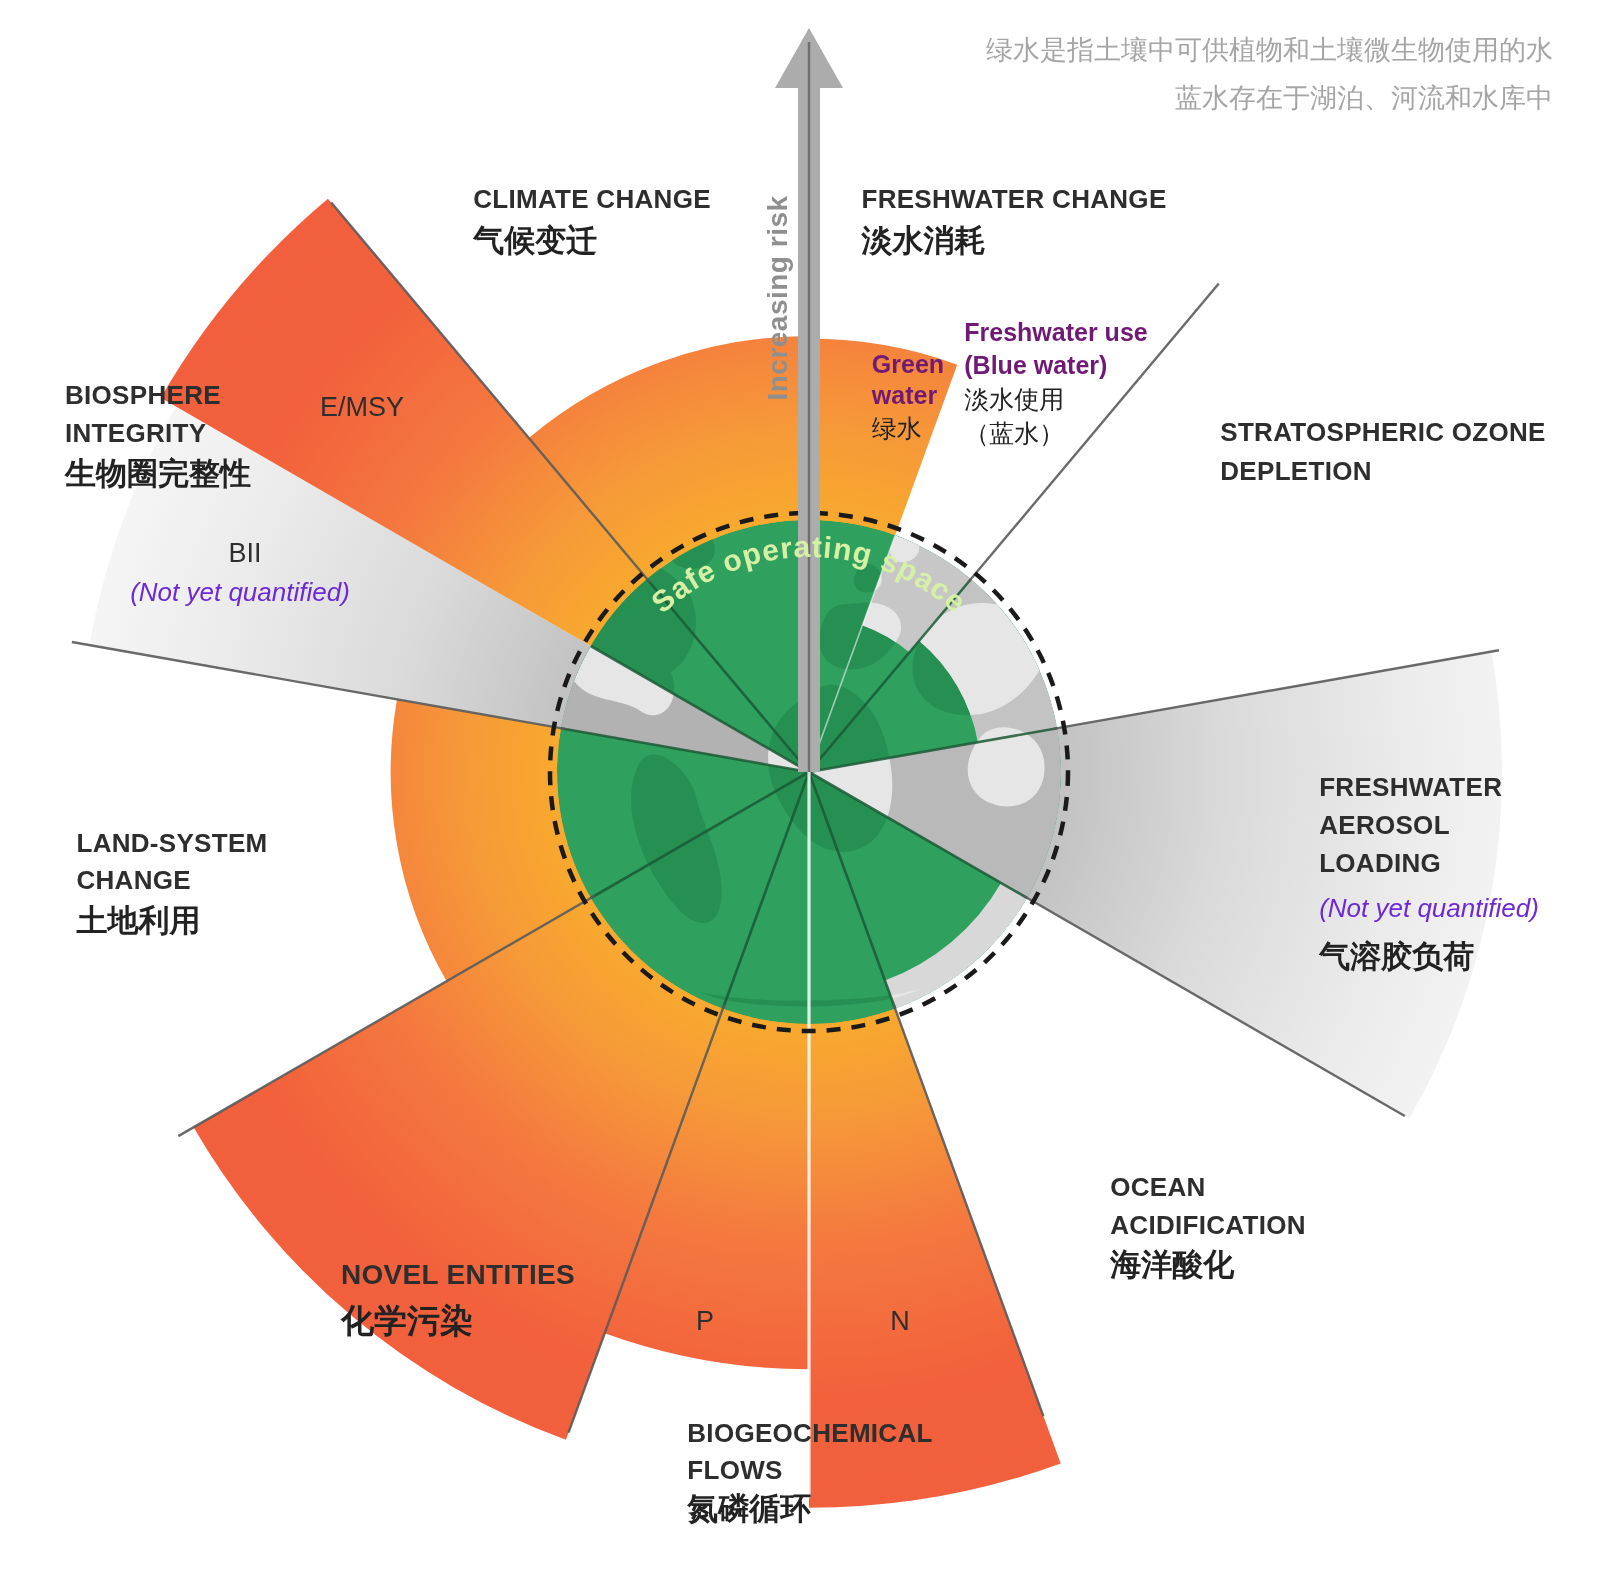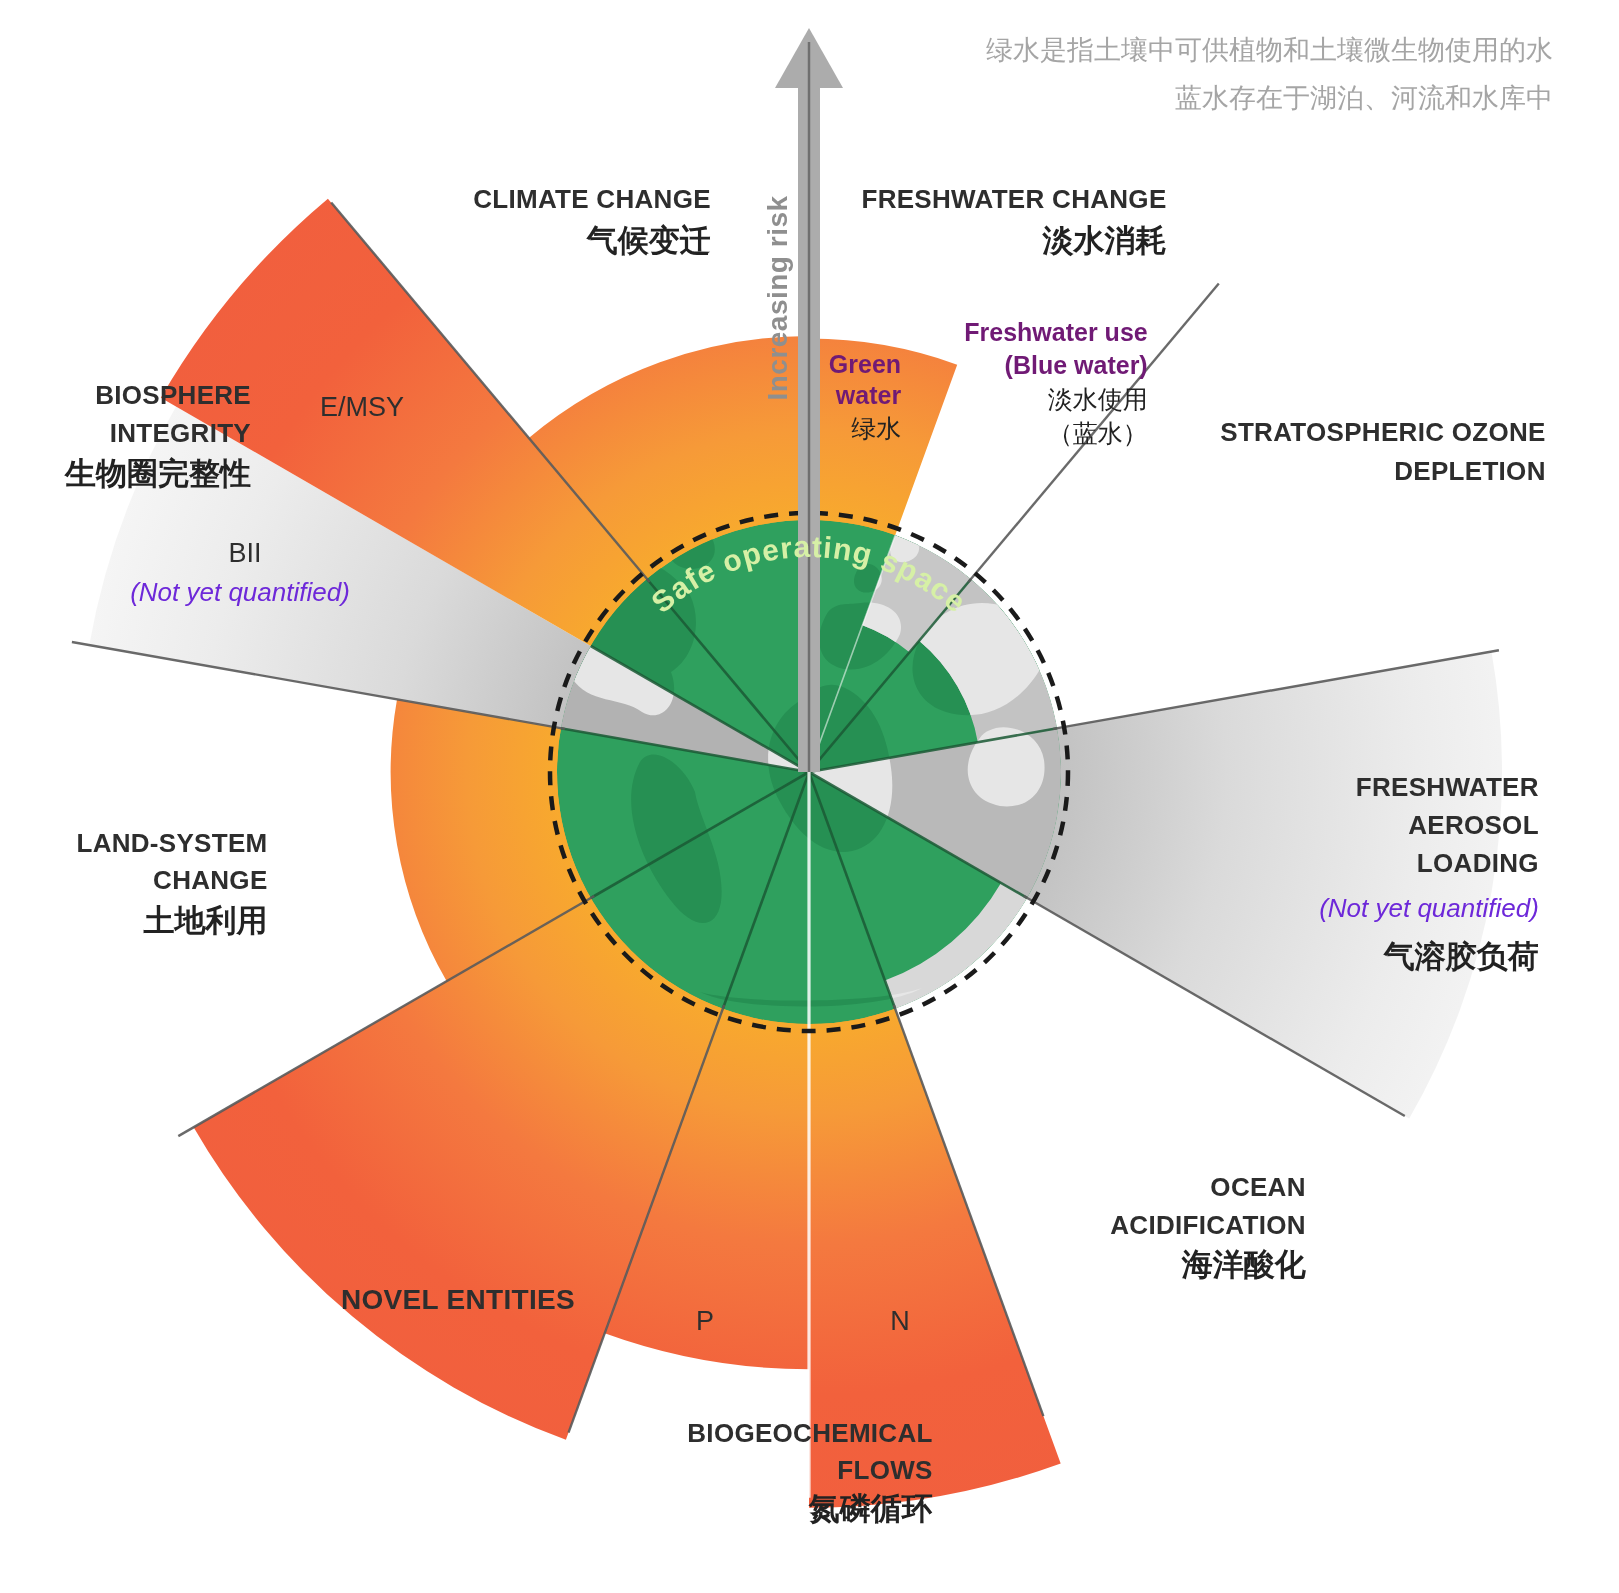--- a/index.html
+++ b/index.html
@@ -1,19 +1,19 @@
 <!DOCTYPE html>
 <html><head>
 <meta charset="utf-8">
 <style>
   html,body{margin:0;padding:0;background:#fff;}
   #stage{position:relative;width:1619px;height:1593px;background:#fff;overflow:hidden;
          font-family:"Liberation Sans","DejaVu Sans",sans-serif;}
   #diagram{position:absolute;left:0;top:0;}
-  .block{position:absolute;transform:translate(-50%,-50%);text-align:right;white-space:nowrap;}
+  .block{position:absolute;transform:translate(-50%,-50%);text-align:left;white-space:nowrap;}
   .en{font-weight:bold;font-size:26px;line-height:37px;color:#2e2e2e;letter-spacing:.3px;}
   .zh{font-weight:bold;font-size:31px;line-height:46px;color:#222;}
   .zh-sm{font-weight:normal;font-size:25px;line-height:34px;color:#222;}
   .note{font-style:italic;font-size:26px;line-height:40px;color:#6d28d9;font-weight:normal;}
   .tag{font-weight:normal;font-size:27px;color:#2e2e2e;}
   .wedge-lbl-en{font-weight:bold;font-size:25px;line-height:31px;color:#701a75;}
   .annot{position:absolute;right:66px;top:26px;text-align:right;color:#a5a5a5;
          font-size:27px;line-height:48px;font-weight:normal;}
   .risk{position:absolute;left:778px;top:298px;transform:translate(-50%,-50%) rotate(-90deg);
         transform-origin:center;font-weight:bold;font-size:28px;color:#8f8f8f;letter-spacing:.5px;}
@@ -134,21 +134,21 @@
   <div class="block" style="left:592px;top:222px">
     <div class="en">CLIMATE CHANGE</div>
     <div class="zh">气候变迁</div>
   </div>
 
   <div class="block" style="left:1014px;top:222px">
     <div class="en">FRESHWATER CHANGE</div>
     <div class="zh">淡水消耗</div>
   </div>
 
-  <div class="block" style="left:865px;top:397px">
+  <div class="block" style="left:908px;top:397px">
     <div class="wedge-lbl-en">Green</div>
     <div class="wedge-lbl-en">water</div>
     <div class="zh-sm">绿水</div>
   </div>
 
   <div class="block" style="left:1056px;top:383px">
     <div class="wedge-lbl-en" style="line-height:33px">Freshwater use</div>
     <div class="wedge-lbl-en" style="line-height:33px">(Blue water)</div>
     <div class="zh-sm">淡水使用</div>
     <div class="zh-sm">（蓝水）</div>
@@ -177,20 +177,21 @@
     <div class="en" style="line-height:37px">BIOGEOCHEMICAL</div>
     <div class="en" style="line-height:37px">FLOWS</div>
     <div class="zh" style="line-height:40px">氮磷循环</div>
   </div>
 
   <div class="block tag" style="left:705px;top:1321px">P</div>
   <div class="block tag" style="left:900px;top:1321px">N</div>
 
   <div class="block" style="left:458px;top:1300px">
     <div class="en" style="font-size:28px;line-height:42px">NOVEL ENTITIES</div>
+    <div class="zh" style="line-height:50px;font-size:33px">化学污染</div>
   </div>
 
   <div class="block" style="left:172px;top:884px">
     <div class="en" style="line-height:37px">LAND-SYSTEM</div>
     <div class="en" style="line-height:37px">CHANGE</div>
     <div class="zh" style="line-height:44px">土地利用</div>
   </div>
 
   <div class="block" style="left:158px;top:436px">
     <div class="en" style="line-height:38px">BIOSPHERE</div>

